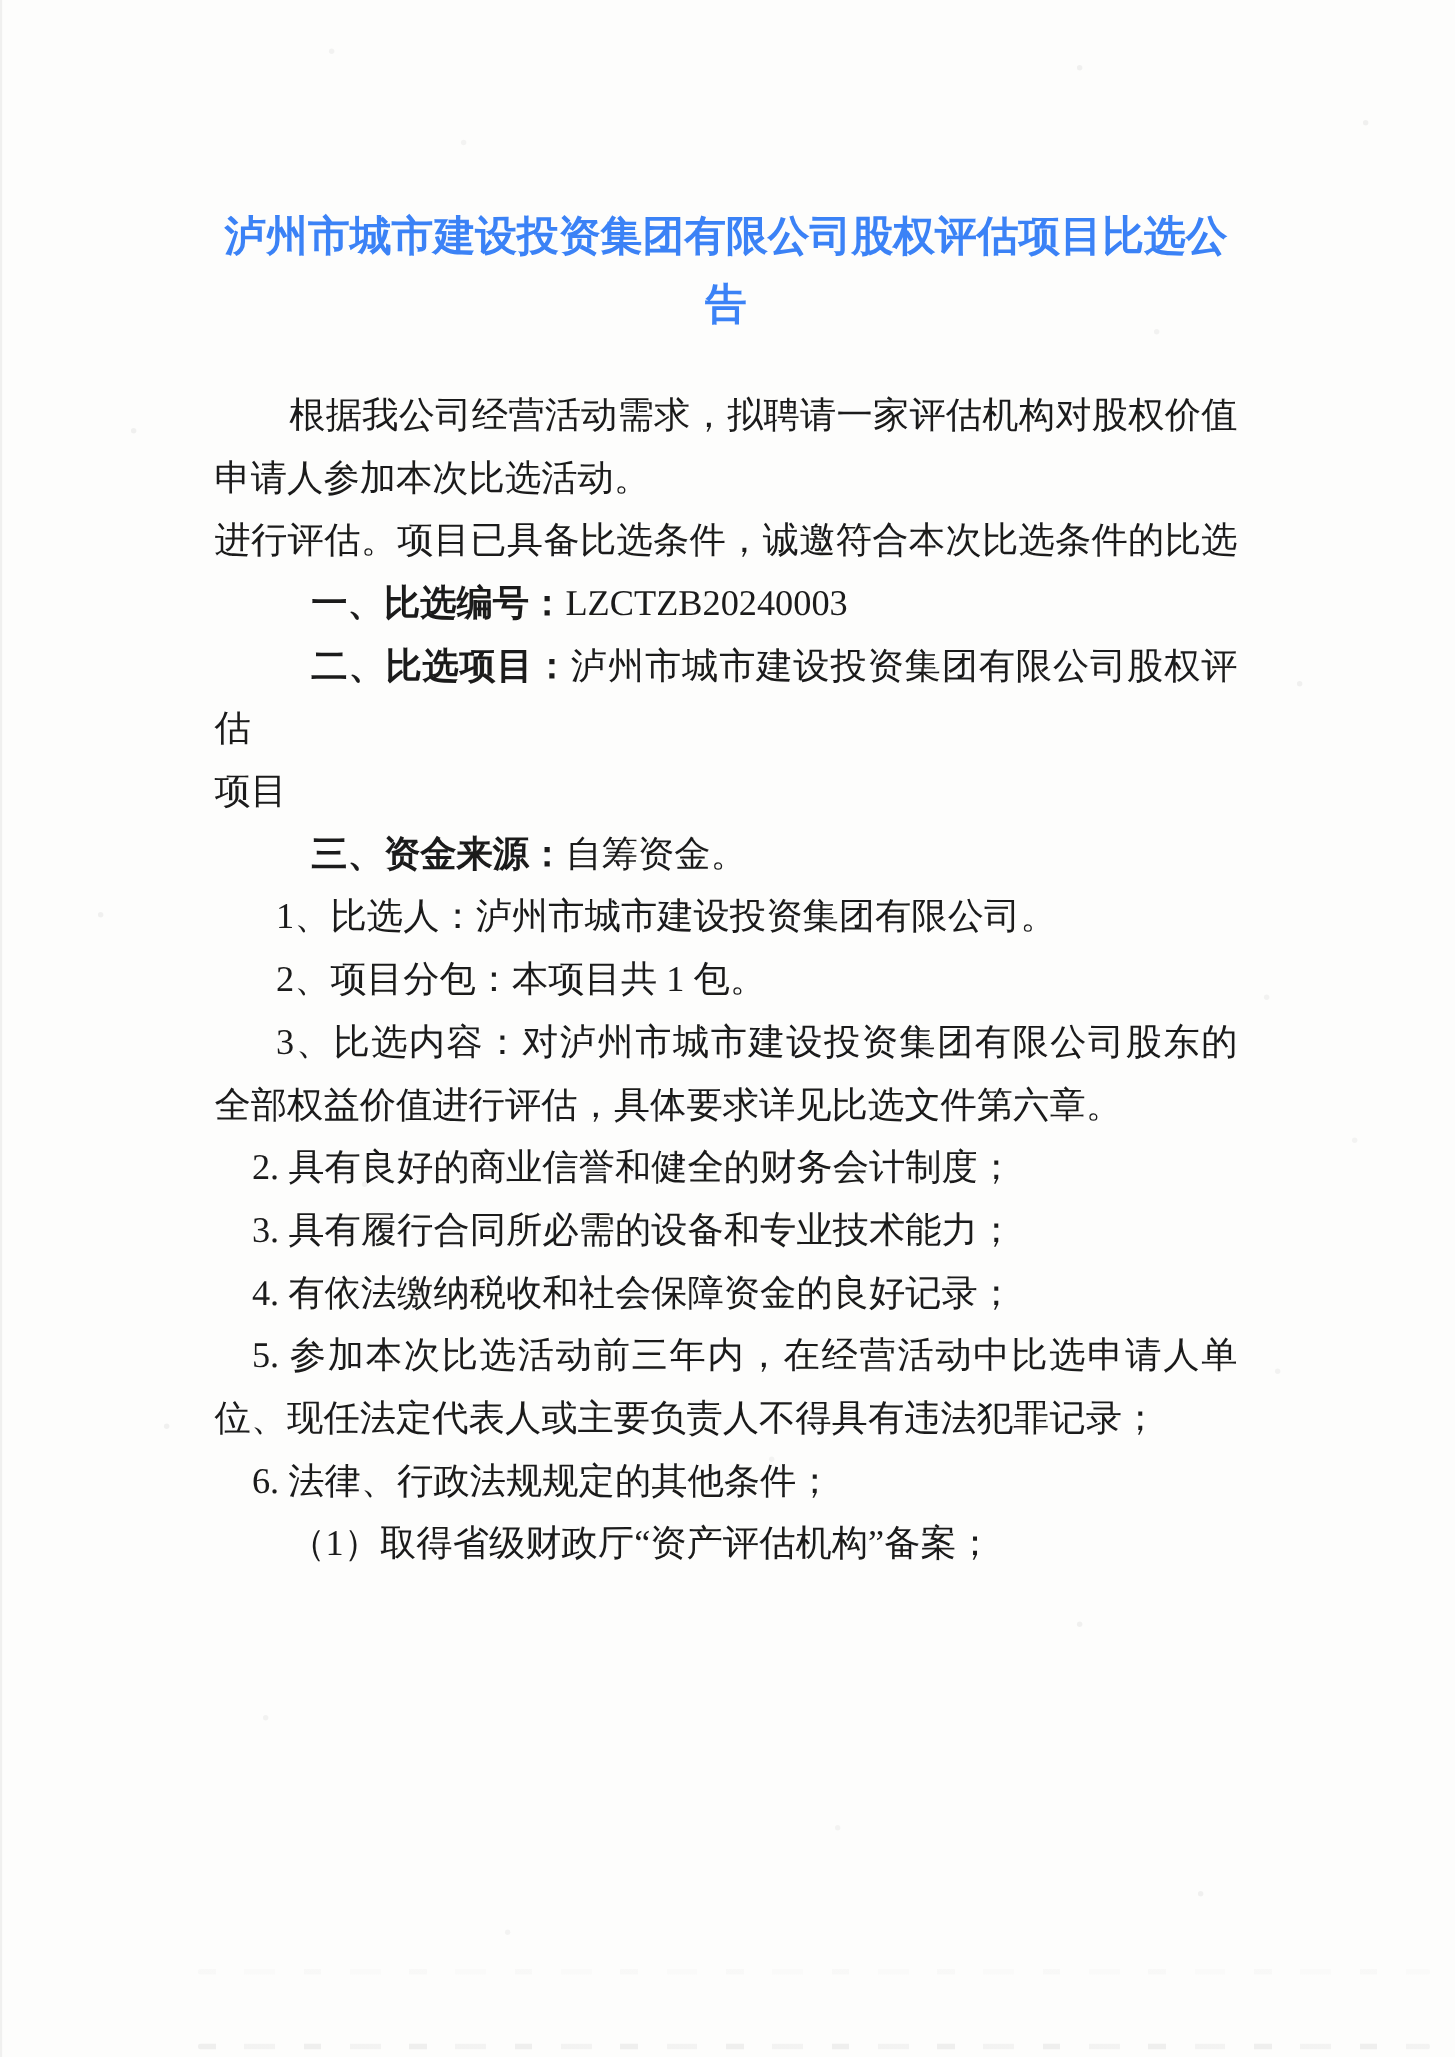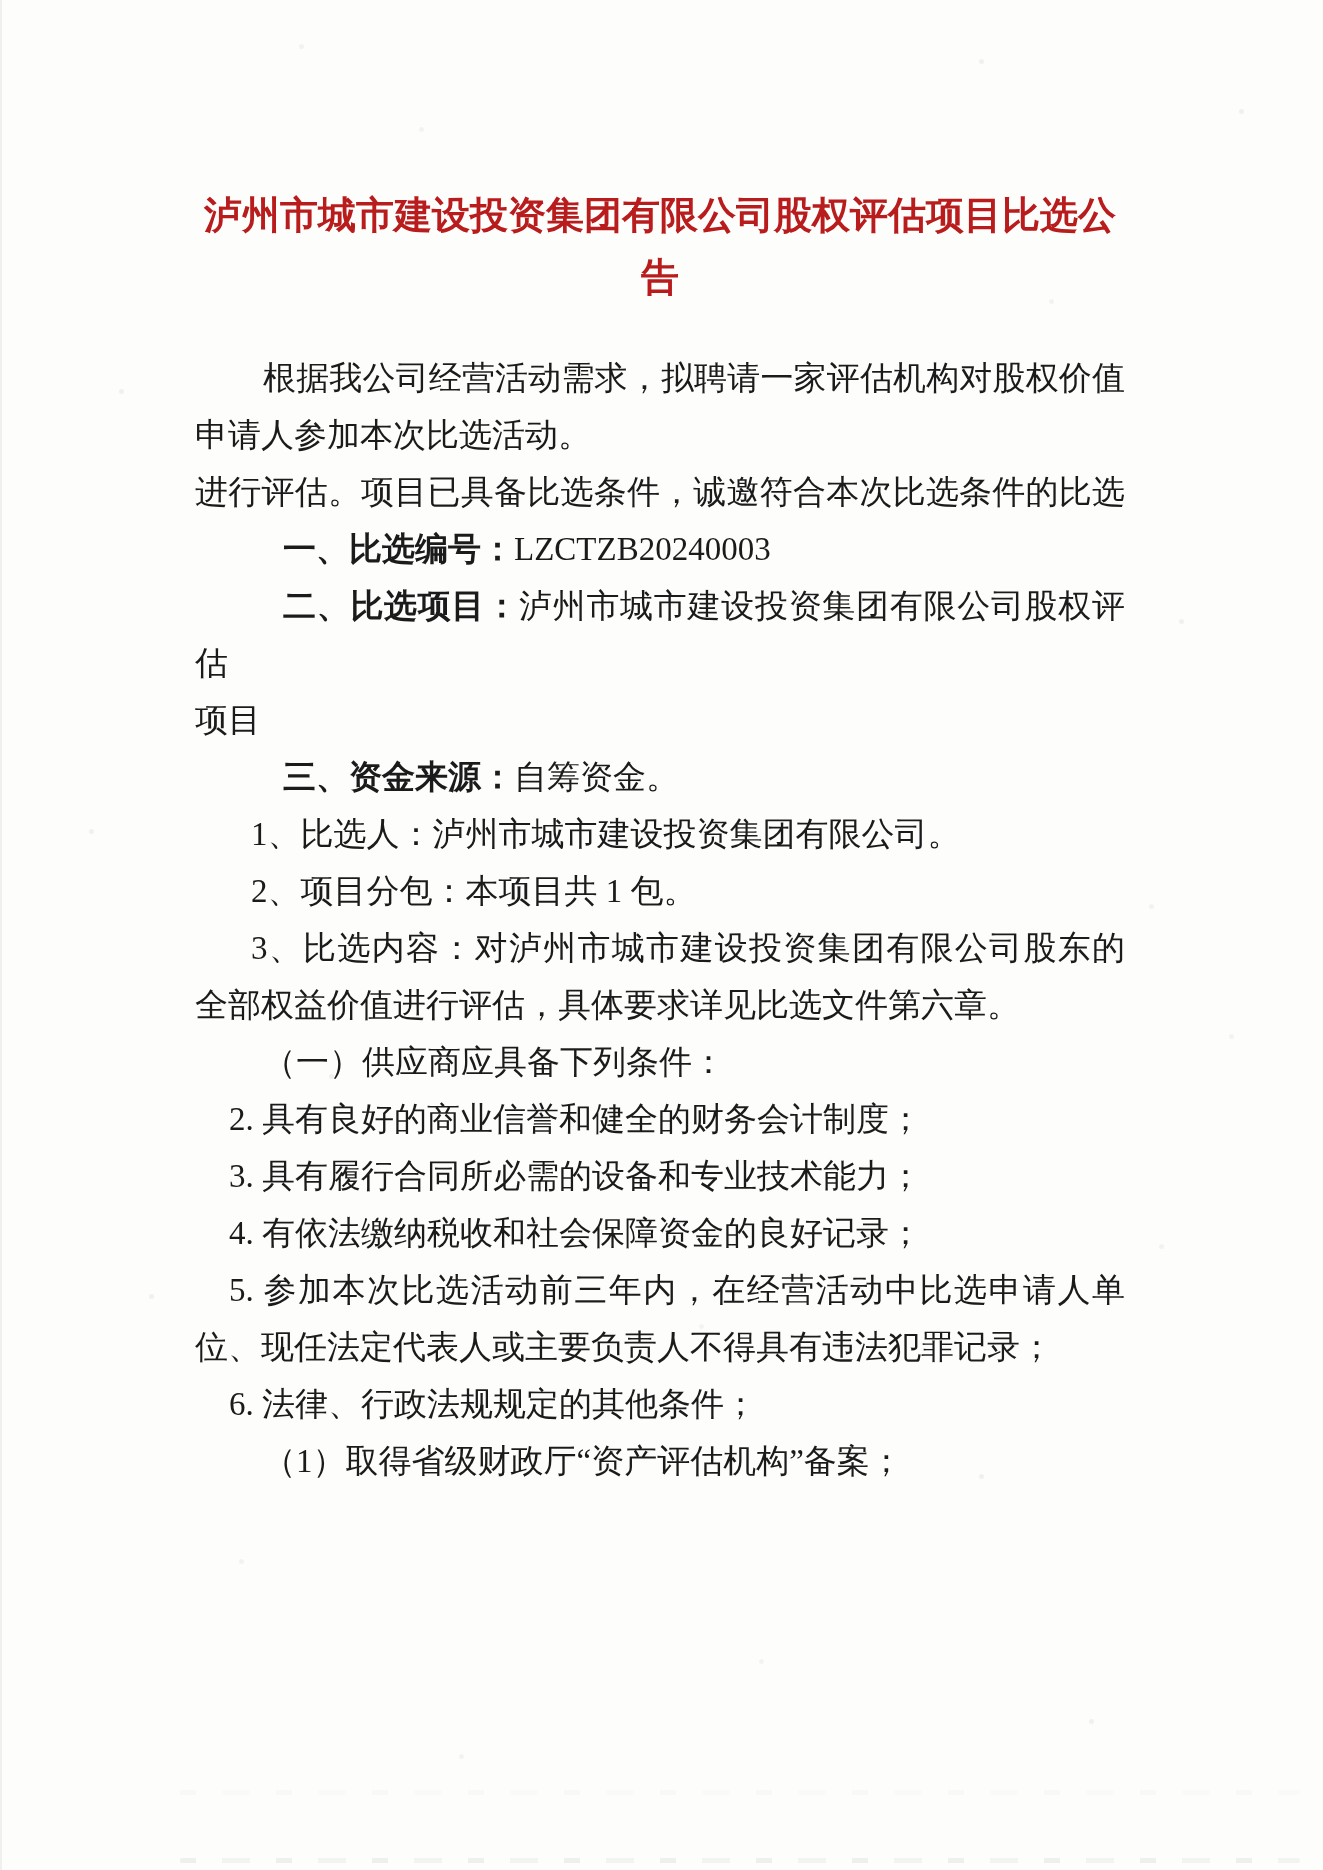--- a/index.html
+++ b/index.html
@@ -17,21 +17,21 @@
     position:absolute;left:0;top:0;width:2px;height:100%;
     background:rgba(0,0,0,0.05);
   }
   .content{
     position:absolute;left:195px;top:184px;width:930px;
     color:#1b1b1b;
   }
   .doc-title{
     font-size:38px;font-weight:bold;line-height:62px;
     text-align:center;letter-spacing:0px;
-    margin-bottom:42px;color:#b91c1c;
+    margin-bottom:42px;color:#3b82f6;
   }
   .line{
     font-size:33px;line-height:57px;
     text-align:justify;
     white-space:normal;
   }
   .line.full{text-align-last:justify;}
   .ind-a{text-indent:68px;}
   .ind-b{text-indent:56px;}
   .ind-c{text-indent:34px;}
@@ -93,21 +93,20 @@
 
     <div class="line ind-a"><span class="b">三、资金来源：</span><span>自筹资金。</span></div>
 
 
     <div class="line ind-b"><span>1、比选人：泸州市城市建设投资集团有限公司。</span></div>
     <div class="line ind-b"><span>2、项目分包：本项目共 1 包。</span></div>
     <div class="line ind-b full"><span>3、比选内容：对泸州市城市建设投资集团有限公司股东的</span></div>
     <div class="line"><span>全部权益价值进行评估，具体要求详见比选文件第六章。</span></div>
 
 
-    <div class="line ind-a"><span>（一）供应商应具备下列条件：</span></div>
 
     <div class="line ind-c"><span>2. 具有良好的商业信誉和健全的财务会计制度；</span></div>
     <div class="line ind-c"><span>3. 具有履行合同所必需的设备和专业技术能力；</span></div>
     <div class="line ind-c"><span>4. 有依法缴纳税收和社会保障资金的良好记录；</span></div>
     <div class="line ind-c full"><span>5. 参加本次比选活动前三年内，在经营活动中比选申请人单</span></div>
     <div class="line"><span>位、现任法定代表人或主要负责人不得具有违法犯罪记录；</span></div>
     <div class="line ind-c"><span>6. 法律、行政法规规定的其他条件；</span></div>
 
     <div class="line ind-a"><span>（1）取得省级财政厅“资产评估机构”备案；</span></div>
   </div>

